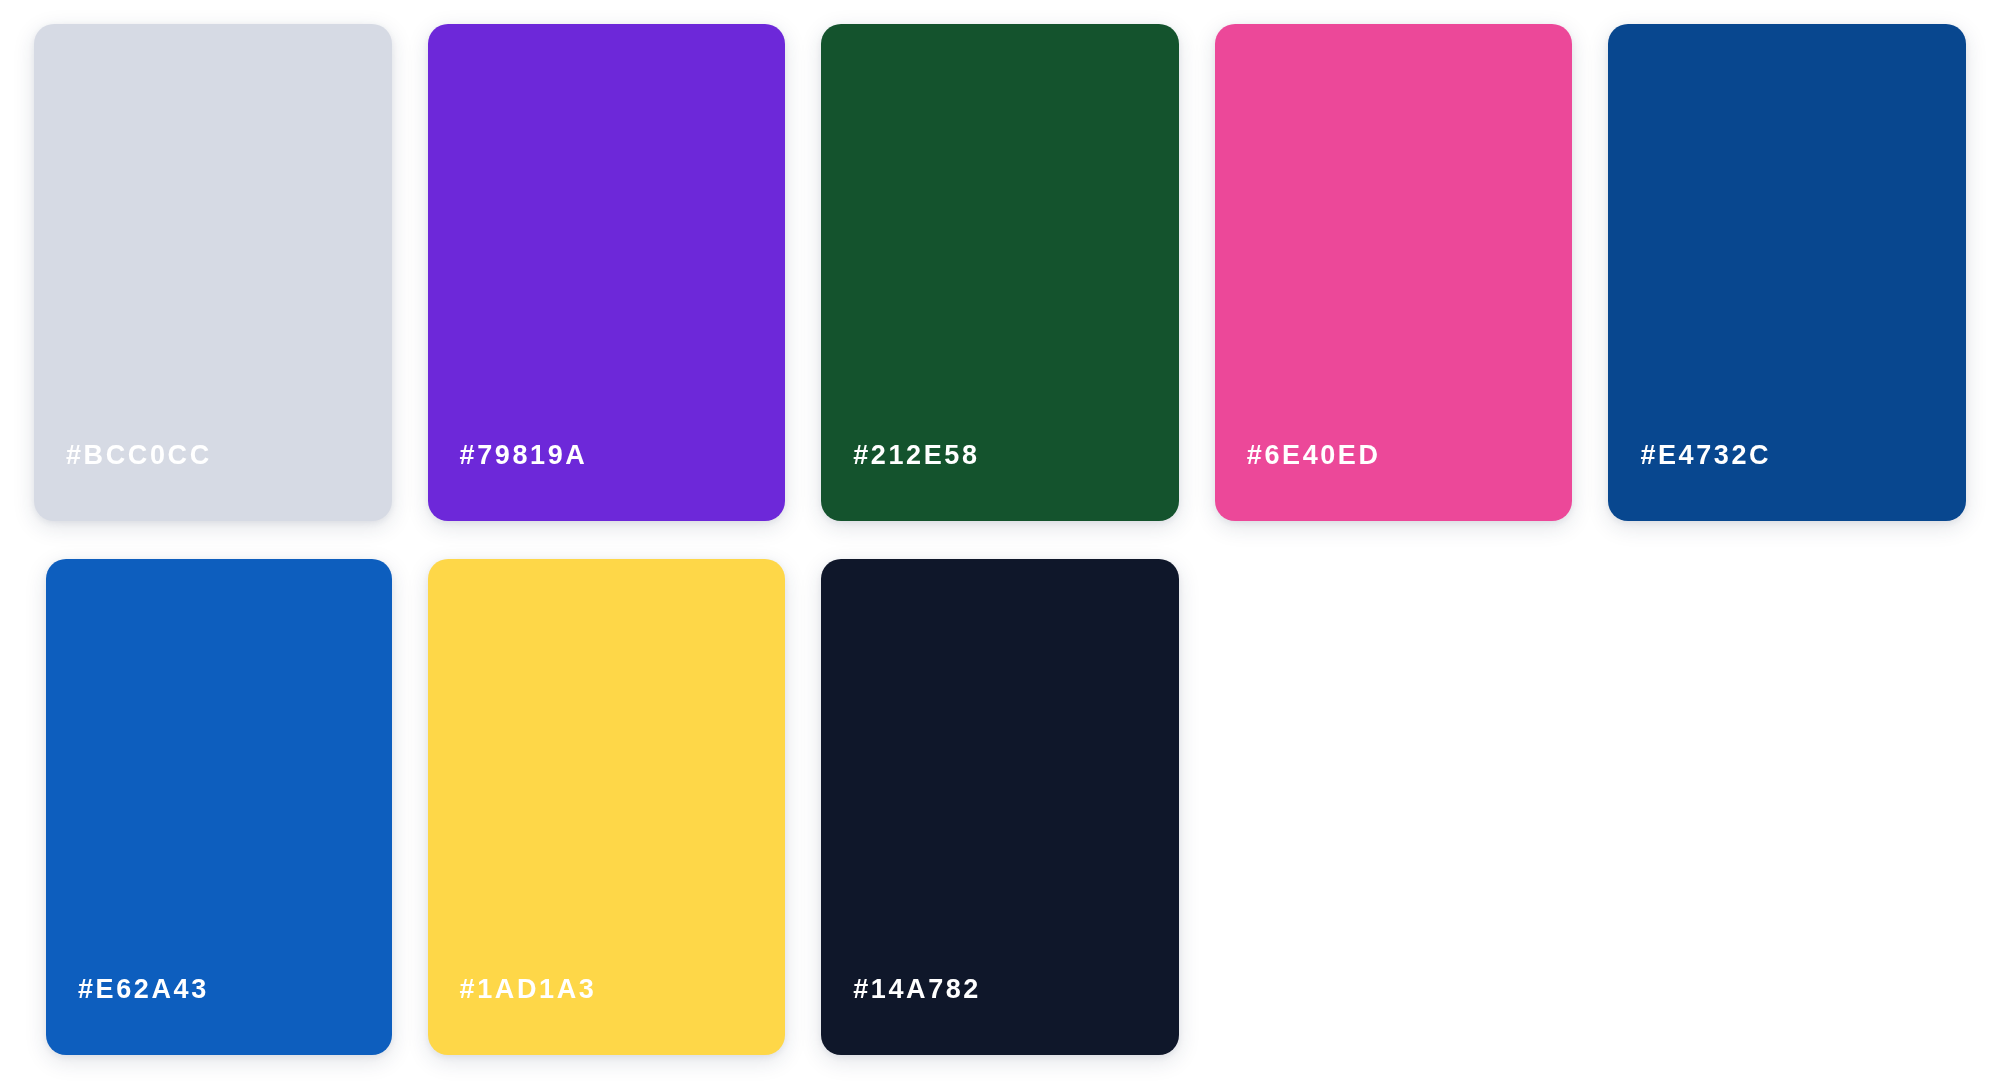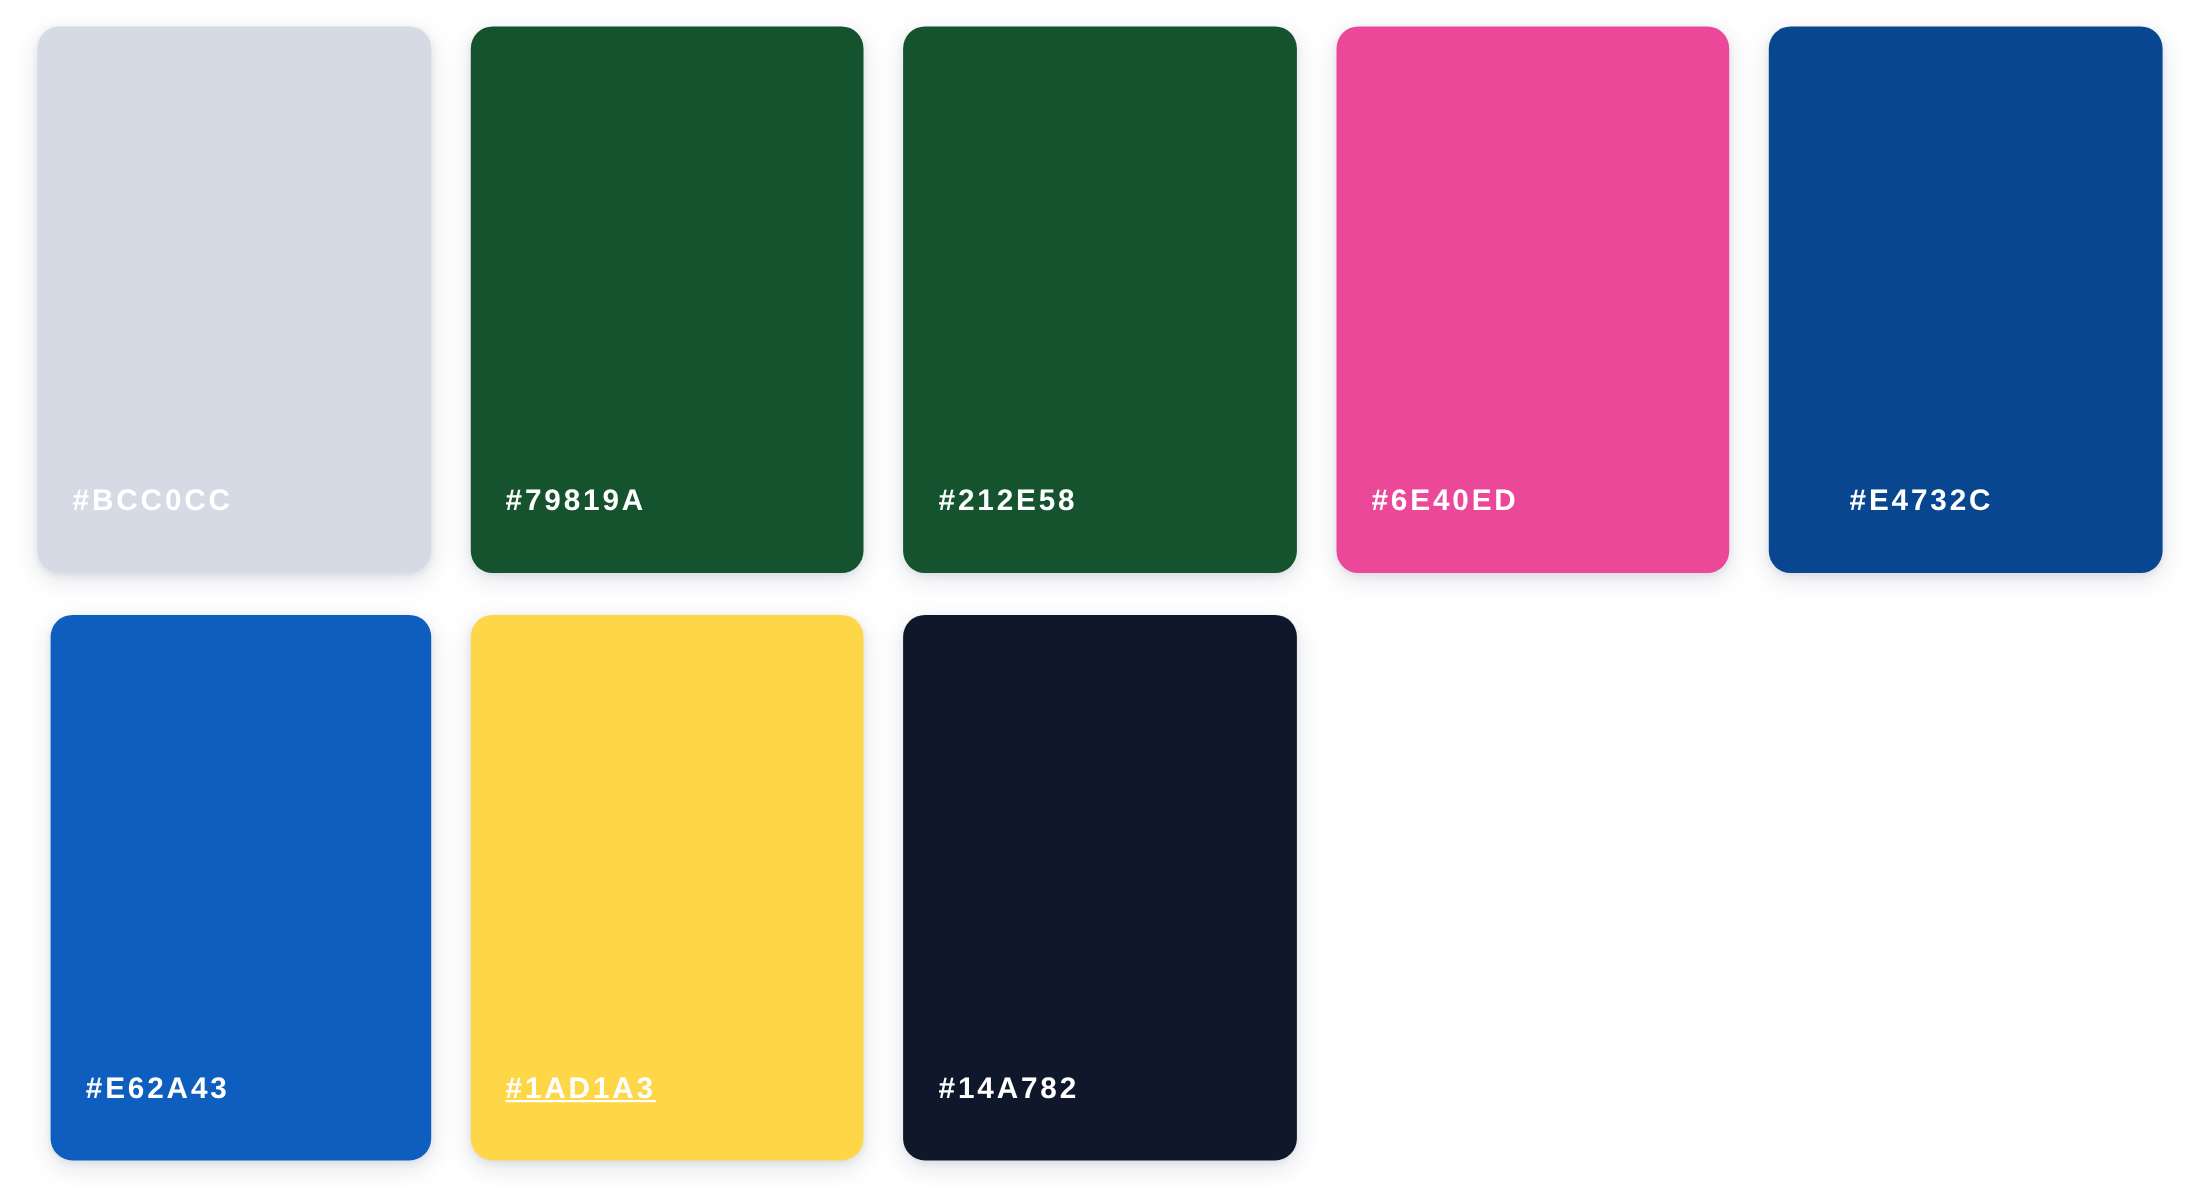--- a/index.html
+++ b/index.html
@@ -48,34 +48,34 @@
     -webkit-font-smoothing: antialiased;
   }
 </style>
 </head>
 <body>
 
 <div id="palette-grid" style="background: rgb(255, 255, 255); grid-template-columns: repeat(5, 1fr); grid-template-rows: repeat(2, 1fr);">
     <div class="swatch-card" style="background: rgb(214, 218, 228);">
       <span class="swatch-label" style="color: rgb(255, 255, 255);">#BCC0CC</span>
     </div>
-    <div class="swatch-card" style="background: #14532d;">
+    <div class="swatch-card" style="background: #6d28d9;">
       <span class="swatch-label" style="color: rgb(255, 255, 255);">#79819A</span>
     </div>
     <div class="swatch-card" style="background: #14532d;">
       <span class="swatch-label" style="color: rgb(255, 255, 255);">#212E58</span>
     </div>
     <div class="swatch-card" style="background: #ec4899;">
       <span class="swatch-label" style="color: rgb(255, 255, 255);">#6E40ED</span>
     </div>
     <div class="swatch-card" style="background: rgb(8, 71, 143);">
-      <span class="swatch-label" style="color: rgb(255, 255, 255); margin-left: 41px;">#E4732C</span>
+      <span class="swatch-label" style="color: rgb(255, 255, 255);">#E4732C</span>
     </div>
     <div class="swatch-card" style="background: rgb(13, 94, 190); margin-left: 12px;">
       <span class="swatch-label" style="color: rgb(255, 255, 255);">#E62A43</span>
     </div>
     <div class="swatch-card" style="background: rgb(254, 215, 72);">
-      <span class="swatch-label" style="color: rgb(255, 255, 255); text-decoration: underline;">#1AD1A3</span>
+      <span class="swatch-label" style="color: rgb(255, 255, 255);">#1AD1A3</span>
     </div>
     <div class="swatch-card" style="background: #0f172a;">
       <span class="swatch-label" style="color: rgb(255, 255, 255);">#14A782</span>
     </div>
   </div>
 
 </body></html>

